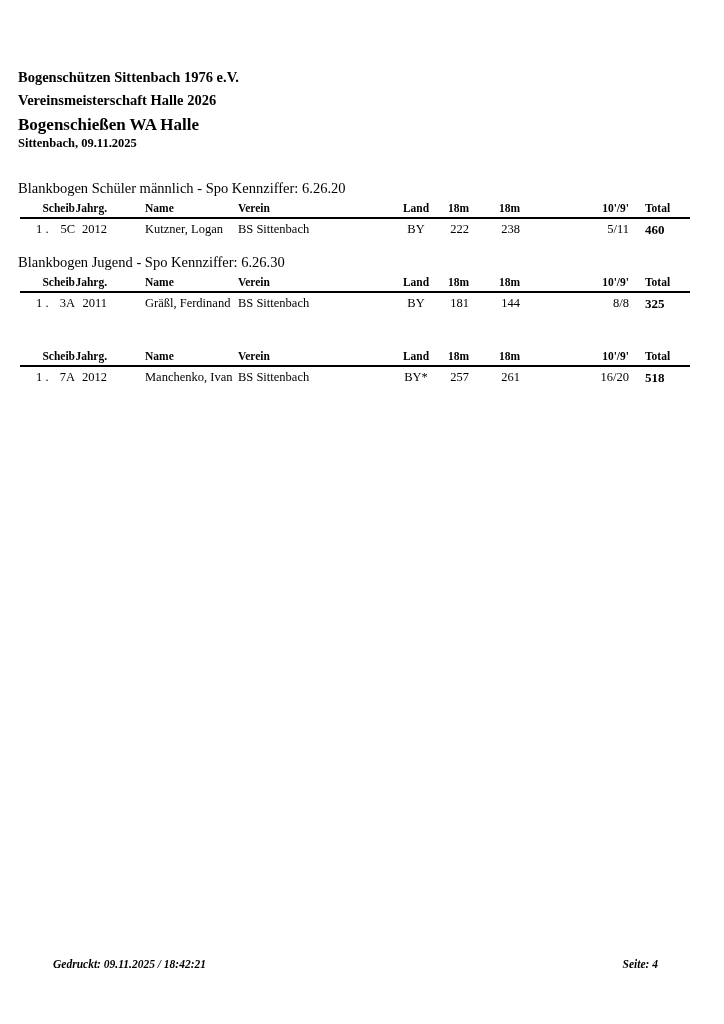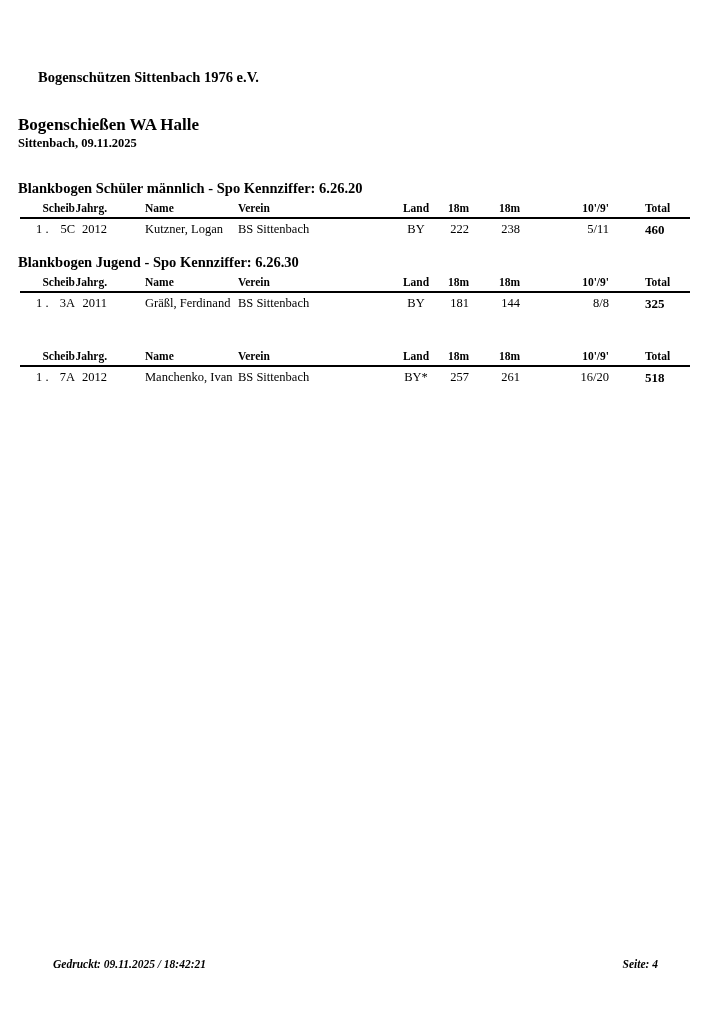--- a/index.html
+++ b/index.html
@@ -9,72 +9,73 @@
   }
   .page {
     position: relative;
     width: 724px;
     height: 1024px;
     background: #ffffff;
     color: #000000;
     font-family: "Liberation Serif", "DejaVu Serif", serif;
     overflow: hidden;
   }
-  .title-1 { position: absolute; left: 18px; top: 69px;  font-size: 14.5px; font-weight: bold; white-space: nowrap; margin-left: 20px; }
+  .title-1 { position: absolute; left: 18px; top: 69px;  font-size: 14.5px; font-weight: bold; white-space: nowrap; }
   .title-2 { position: absolute; left: 18px; top: 92px;  font-size: 14.5px; font-weight: bold; white-space: nowrap; }
   .title-3 { position: absolute; left: 18px; top: 115px; font-size: 17px; font-weight: bold; white-space: nowrap; }
   .title-4 { position: absolute; left: 18px; top: 136px; font-size: 12.5px; font-weight: bold; white-space: nowrap; }
 
   
   .section { position: absolute; left: 0; width: 724px; height: 70px; }
   .section.s0 { top: 180px; }
   .section.s1 { top: 254px; }
   .section.s2 { top: 328px; }
 
   .sec-title {
     position: absolute; left: 18px; top: 0; margin: 0;
-    font-size: 14.5px; font-weight: bold; white-space: nowrap;
+    font-size: 14.5px; font-weight: normal; white-space: nowrap;
   }
 
   .thead { position: absolute; left: 0; top: 22px; width: 660px; height: 14px;
            font-size: 11.5px; font-weight: bold; }
   .trow  { position: absolute; left: 0; top: 42px; width: 724px; height: 17px;
            font-size: 12.5px; }
 
   .rule { position: absolute; left: 20px; top: 37px; width: 670px; height: 2px; }
 
   .c { position: absolute; top: 0; white-space: nowrap; }
   .col-rank   { left: 36px; }
   .col-scheib { left: 30px;  width: 45px; text-align: right; }
   .col-jahrg  { left: 60px;  width: 47px; text-align: right; }
   .col-name   { left: 113px; margin-left: 32px; }
   .col-verein { left: 238px; }
   .col-land   { left: 394px; width: 44px; text-align: center; }
   .col-d1     { left: 420px; width: 49px; text-align: right; }
   .col-d2     { left: 468px; width: 52px; text-align: right; }
-  .col-tens   { left: 540px; width: 69px; text-align: right; }
+  .col-tens   { left: 560px; width: 69px; text-align: right; }
   .col-total  { left: 645px; }
   .trow .col-total { font-weight: bold; font-size: 13px; }
 
   
   .footer-left {
     position: absolute; left: 53px; top: 958px;
     font-size: 11.5px; font-weight: bold; font-style: italic; white-space: nowrap;
   }
   .footer-right {
     position: absolute; left: 500px; top: 958px; width: 158px; text-align: right;
     font-size: 11.5px; font-weight: bold; font-style: italic; white-space: nowrap;
   }
 </style>
 </head>
 <body>
 
 <div class="page">
 
   <div class="title-1">Bogenschützen Sittenbach 1976 e.V.</div>
+  <div class="title-2">Vereinsmeisterschaft Halle 2026</div>
   <div class="title-3">Bogenschießen WA Halle</div>
   <div class="title-4">Sittenbach, 09.11.2025</div>
 
   <div class="section s0">
     <h2 class="sec-title">Blankbogen Schüler männlich - Spo Kennziffer: 6.26.20</h2>
     <div class="thead">
       <span class="c col-scheib">Scheib</span>
       <span class="c col-jahrg">Jahrg.</span>
       <span class="c col-name">Name</span>
       <span class="c col-verein">Verein</span>

